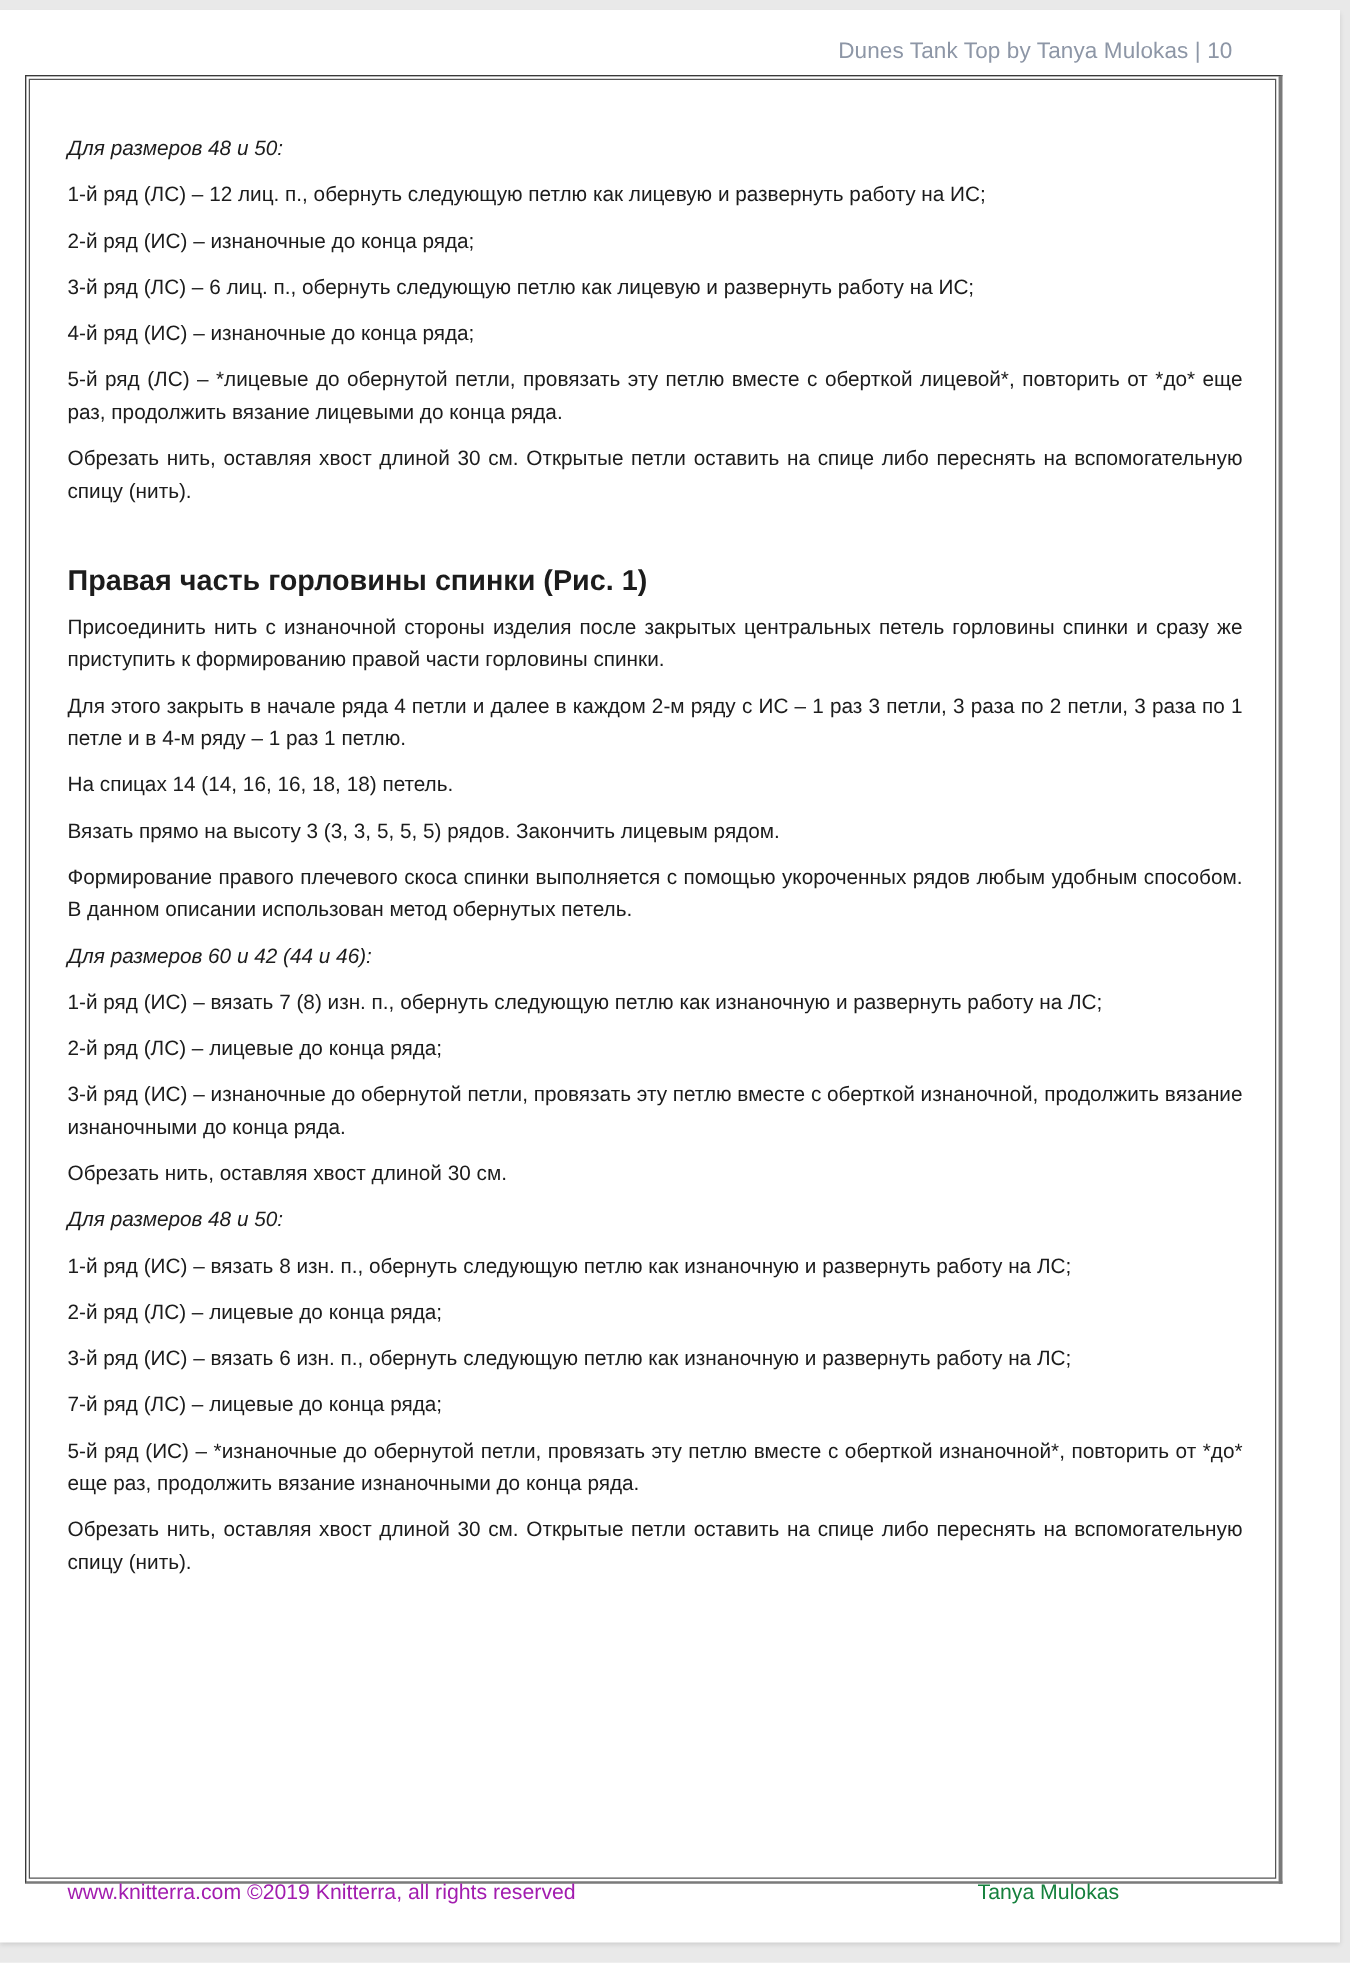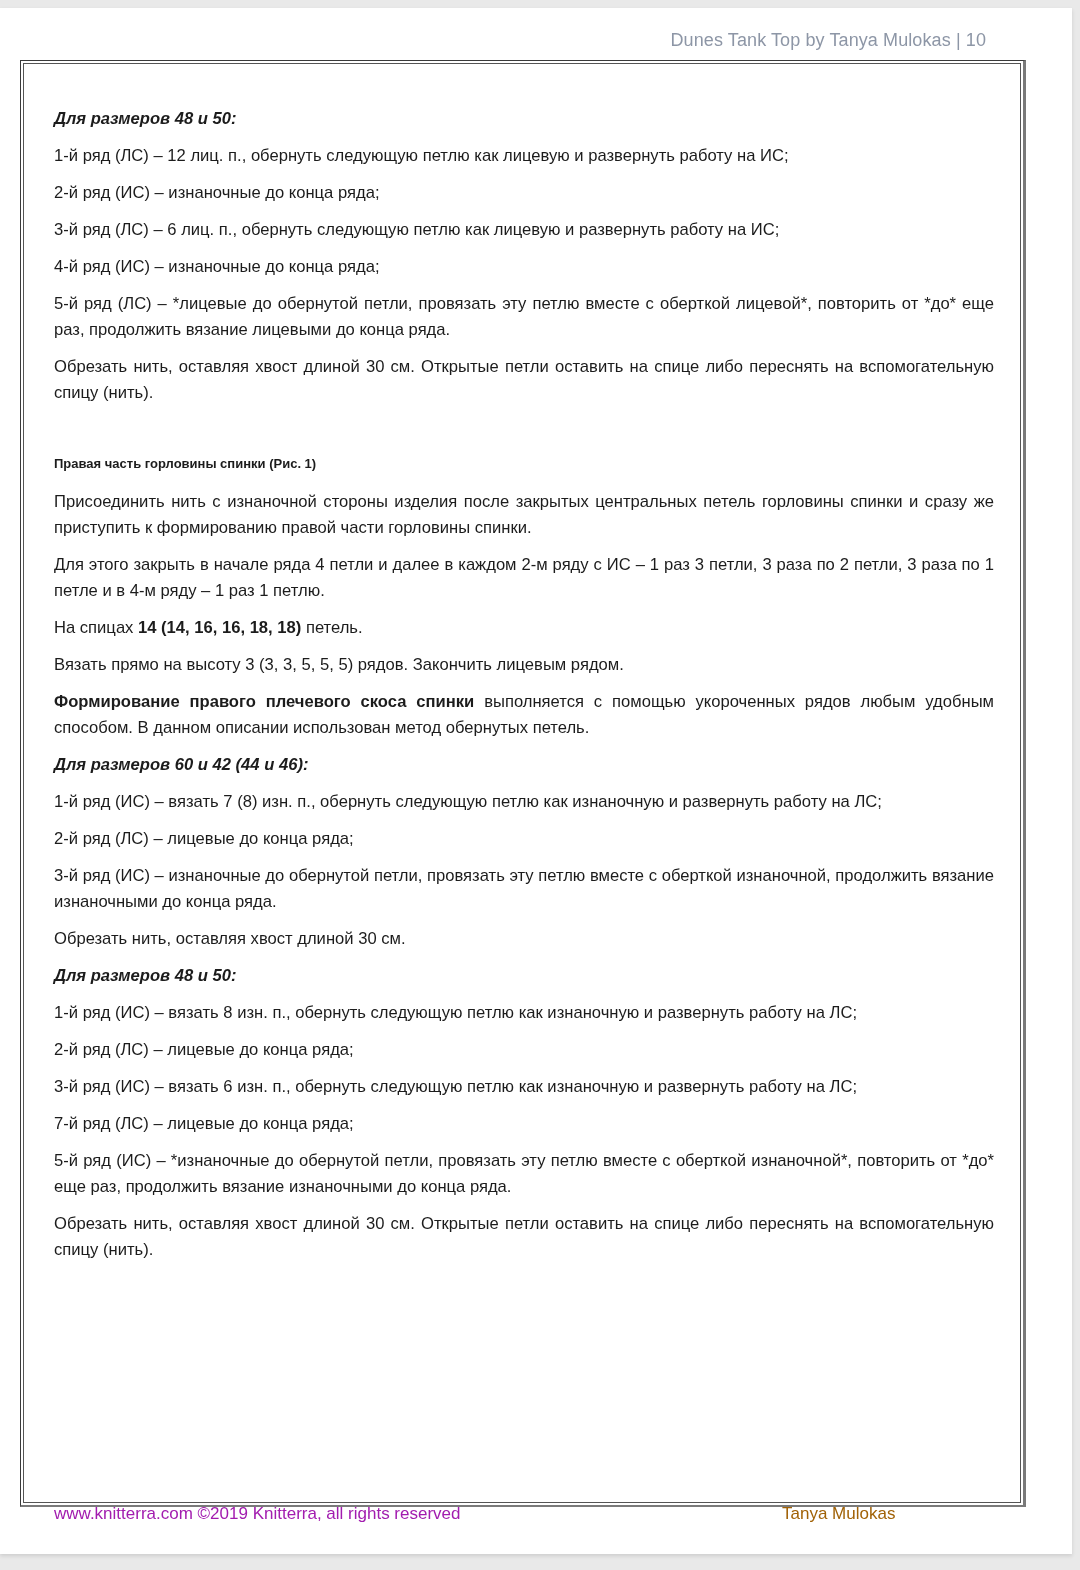--- a/index.html
+++ b/index.html
@@ -51,44 +51,44 @@
       line-height: 26px;
       color: #1c1c1c;
     }
     .content p {
       margin: 0 0 11px 0;
     }
     .justify {
       text-align: justify;
     }
     .subhead {
-      font-weight: bold;
+      font-weight: normal;
       font-style: italic;
       margin-bottom: 11px !important;
     }
     .section-title {
       font-weight: bold;
-      font-size: 13px;
+      font-size: 23px;
       margin-top: 45px !important;
       margin-bottom: 12px !important;
     }
-    b { font-weight: bold; }
+    b { font-weight: normal; }
     .footer-left {
       position: absolute;
       left: 54px;
       top: 1496px;
       font-size: 17px;
       color: #a21caf;
     }
     .footer-right {
       position: absolute;
       left: 782px;
       top: 1496px;
       font-size: 17px;
-      color: #a16207;
+      color: #15803d;
     }
   </style>
 </head>
 <body>
 
 <div class="page">
   <div class="running-header">Dunes Tank Top by Tanya Mulokas | 10</div>
   <div class="frame"></div>
 
   <div class="content">

